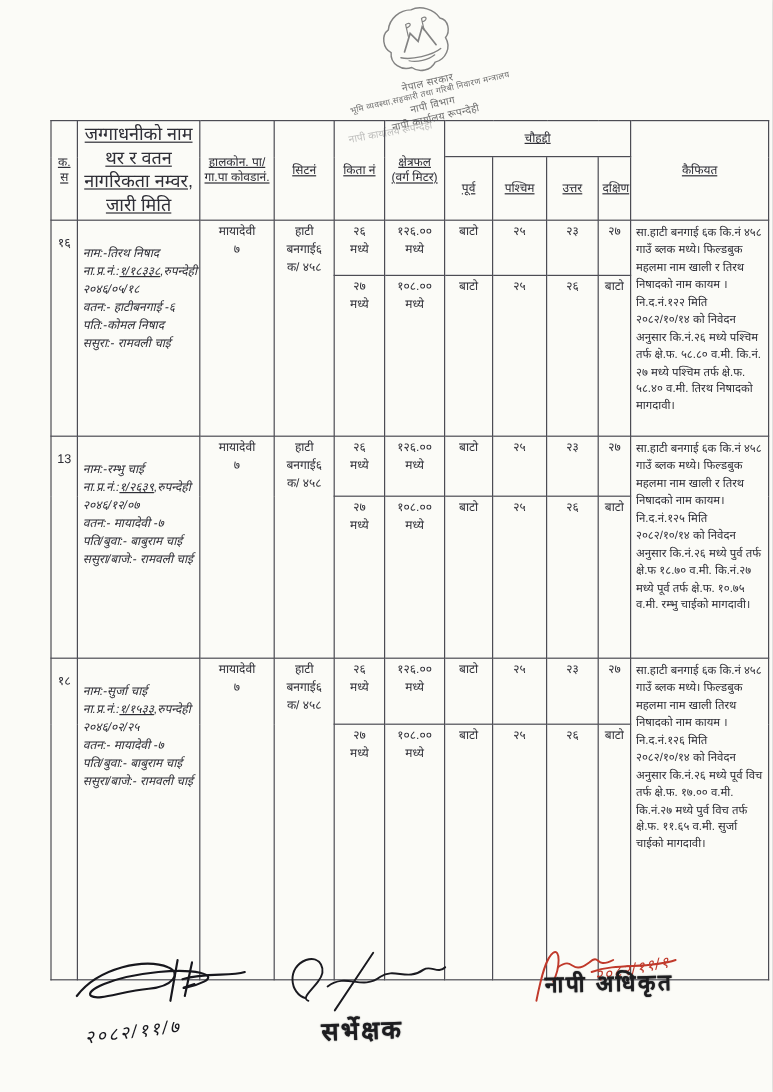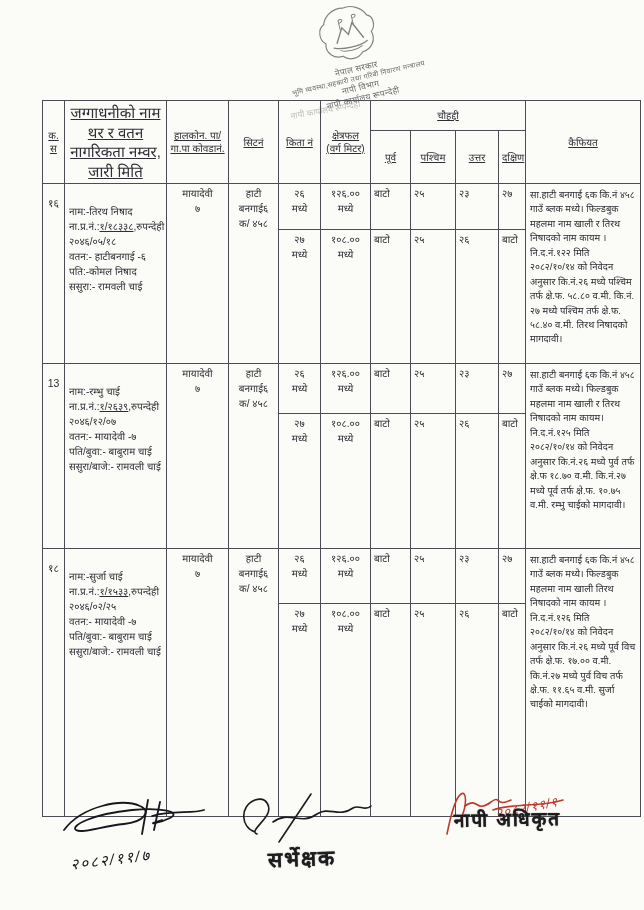--- a/index.html
+++ b/index.html
@@ -27,24 +27,24 @@
   table.sheet {
     position:absolute; left:42px; top:100px; width:598px;
     border-collapse:collapse; table-layout:fixed;
   }
   .sheet th, .sheet td {
     border:1px solid #4c4c54; padding:2px 3px; font-weight:normal;
     font-size:10px; line-height:1.5; vertical-align:top; overflow:hidden;
   }
   .sheet thead th { text-align:center; vertical-align:middle; line-height:1.3;text-decoration:underline; }
   th.owner-h { font-size:15px; }
-  .center { text-align:left; }
+  .center { text-align:center; }
   .pre { white-space:pre-line; text-align:center;margin-top:11px; }
   td.serial { text-align:center; padding-top:12px; font-size:10.5px; }
-  td.owner-cell { padding:20px 4px; }
+  td.owner-cell { padding:20px 4px;font-style:italic; }
   td.owner-cell div { white-space:normal; }
   .u { text-decoration:underline;margin-top:26px; }
   td.remarks { font-size:9.5px; line-height:1.52; padding:4px 4px; }
   tr.h1 { height:22px; } tr.h2 { height:38px; }
   tr.r16a { height:46px; } tr.r16b { height:134px; }
   tr.r17a { height:50px; } tr.r17b { height:135px; }
   tr.r18a { height:55px; } tr.r18b { height:213px; }
 
   
   .sig { position:absolute; }

